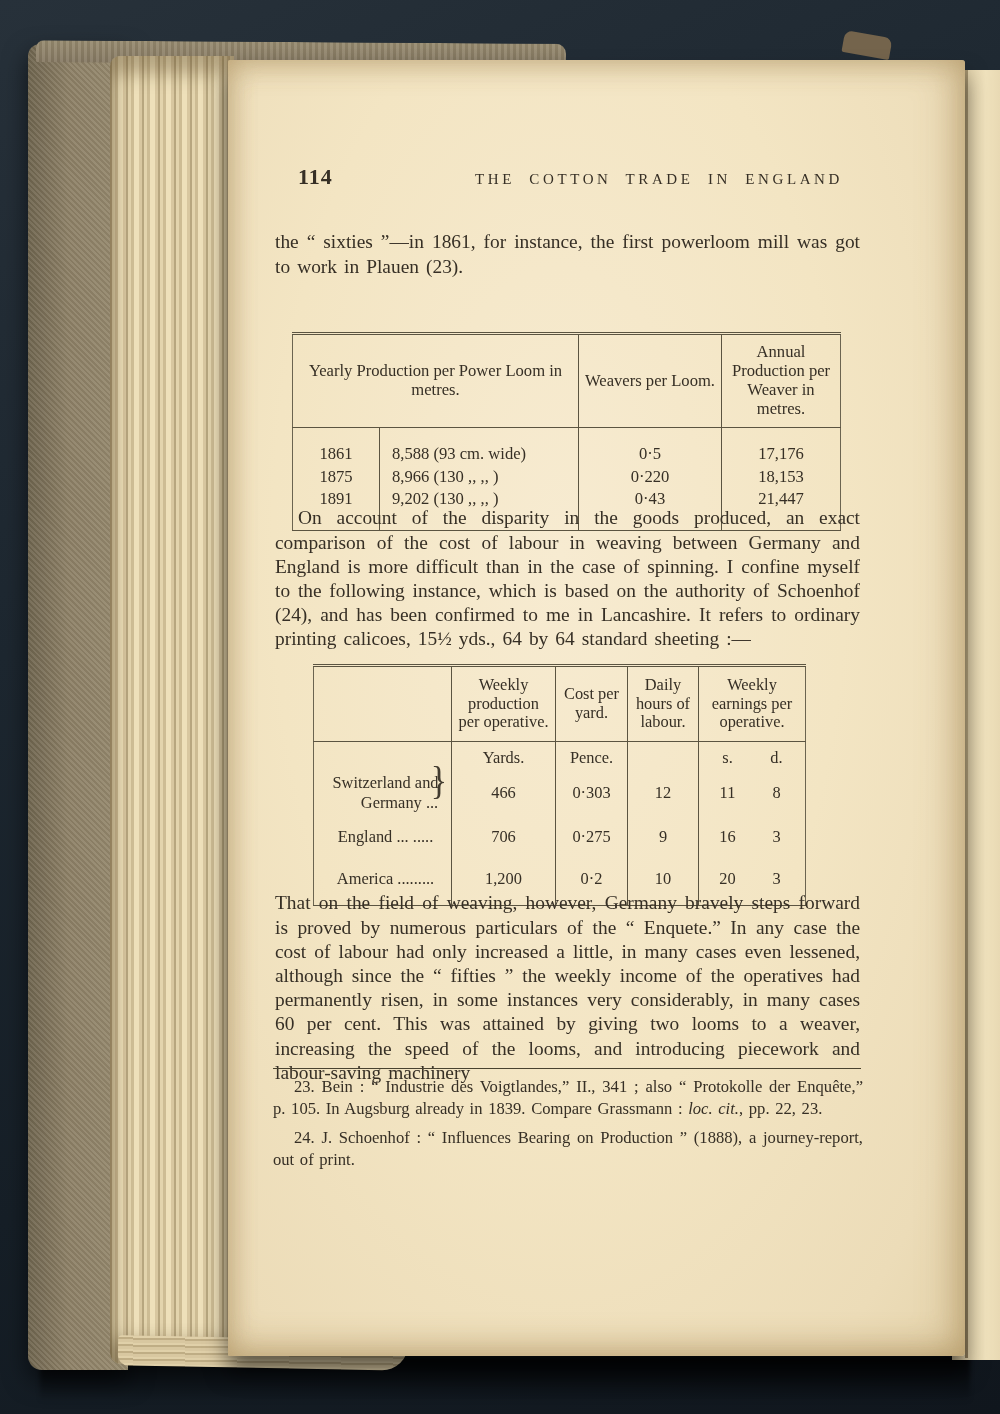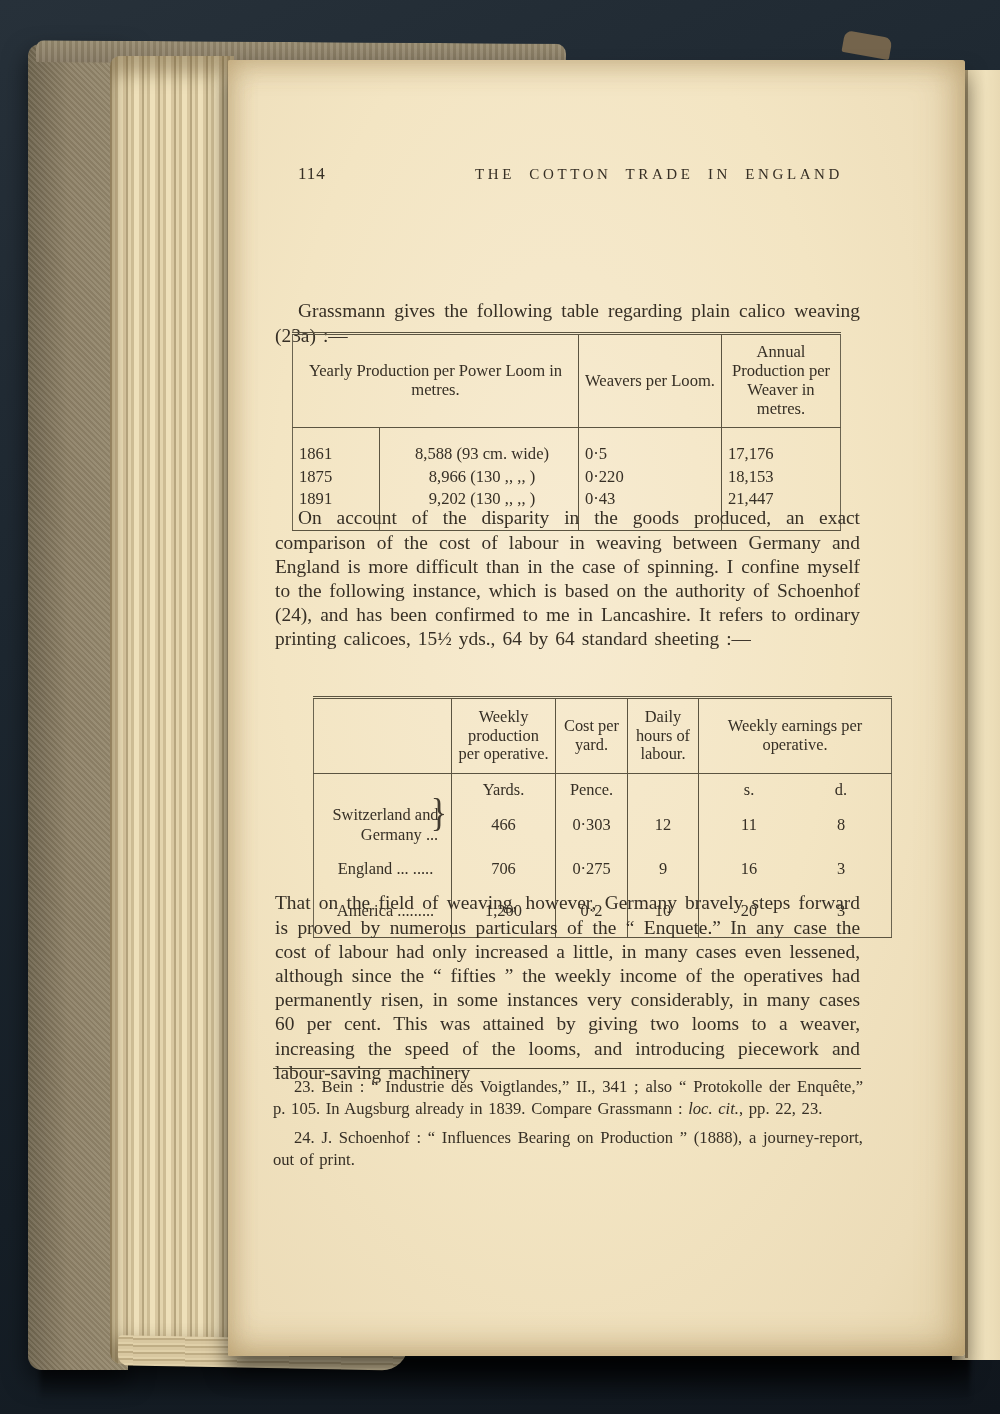--- a/index.html
+++ b/index.html
@@ -74,50 +74,50 @@
     position:absolute;left:40px;top:1356px;width:930px;height:46px;
     background:linear-gradient(180deg,rgba(0,0,0,.85),rgba(0,0,0,0));
     filter:blur(2px);
   }
   
   .abs{position:absolute;}
   .running-header{
     left:70px;top:104px;width:545px;height:22px;
     display:flex;align-items:baseline;
   }
-  .page-number{font-size:17px;letter-spacing:1px;}
+  .page-number{font-size:22px;letter-spacing:1px;font-weight:bold;}
   .running-title{
     flex:1;text-align:right;font-size:15px;letter-spacing:3.6px;word-spacing:7px;
   }
   .para{
     left:47px;width:585px;font-size:19.4px;line-height:24.2px;
     text-align:justify;word-spacing:2.2px;
   }
   .indent{text-indent:23px;}
   .p1{top:151px;} .p2{top:220px;} .p3{top:427px;} .p4{top:812px;}
 
   
   .tbl{border-collapse:collapse;color:#362f25;}
   .tbl1{left:64px;top:272px;width:549px;font-size:16.6px;
         border-top:3px double #5b5441;border-bottom:1px solid #5b5441;
         border-left:1px solid #6b6450;border-right:1px solid #6b6450;}
   .tbl1 th{
     font-weight:normal;text-align:center;padding:7px 6px 9px;line-height:19px;
     border-bottom:1px solid #5b5441;
   }
   .tbl1 th.v, .tbl1 td.v{border-right:1px solid #5b5441;font-family:Liberation Serif, serif;}
-  .tbl1 td{padding:0 6px;line-height:22.5px;}
+  .tbl1 td{text-align:center;padding:0 6px;line-height:22.5px;}
   .tbl1 tr.first td{padding-top:15px;}
   .tbl1 tr.last td{padding-bottom:19px;}
   .tbl1 td.year{border-right:1px solid #5b5441;width:74px;}
-  .tbl1 td.prod{text-align:center;padding-left:12px;width:180px;}
+  .tbl1 td.prod{text-align:left;padding-left:12px;width:180px;}
   .tbl1 col.c-weavers{width:143px;}
 
   
-  .tbl2{left:85px;top:636px;width:579px;font-size:16.4px;
+  .tbl2{left:85px;top:604px;width:493px;font-size:16.4px;
         border-top:3px double #5b5441;border-bottom:1px solid #5b5441;
         border-left:1px solid #6b6450;border-right:1px solid #6b6450;}
   .tbl2 th{
     font-weight:normal;text-align:center;padding:9px 4px;line-height:18.5px;
     border-bottom:1px solid #5b5441;
   }
   .tbl2 th.v, .tbl2 td.v{border-right:1px solid #5b5441;}
   .tbl2 td{text-align:center;padding:3px 4px;line-height:20px;}
   .tbl2 .units td{padding-top:6px;padding-bottom:2px;}
   .tbl2 td.country{text-align:center;padding-left:10px;position:relative;}
@@ -152,21 +152,21 @@
   <div class="gutter-page"></div>
   <div class="gutter-crease"></div>
 
   <div class="page">
 
     <div class="abs running-header">
       <span class="page-number">114</span>
       <span class="running-title">THE COTTON TRADE IN ENGLAND</span>
     </div>
 
-    <p class="abs para p2 indent">Grassmann gives the following table regarding plain calico weaving (23a) :—</p>
+    <p class="abs para p1">the “ sixties ”—in 1861, for instance, the first powerloom mill was got to work in Plauen (23).</p>
 
     <table class="abs tbl tbl1">
       <colgroup>
         <col>
           <col>
           <col class="c-weavers">
           <col>
       </colgroup>
       <thead>
         <tr>

